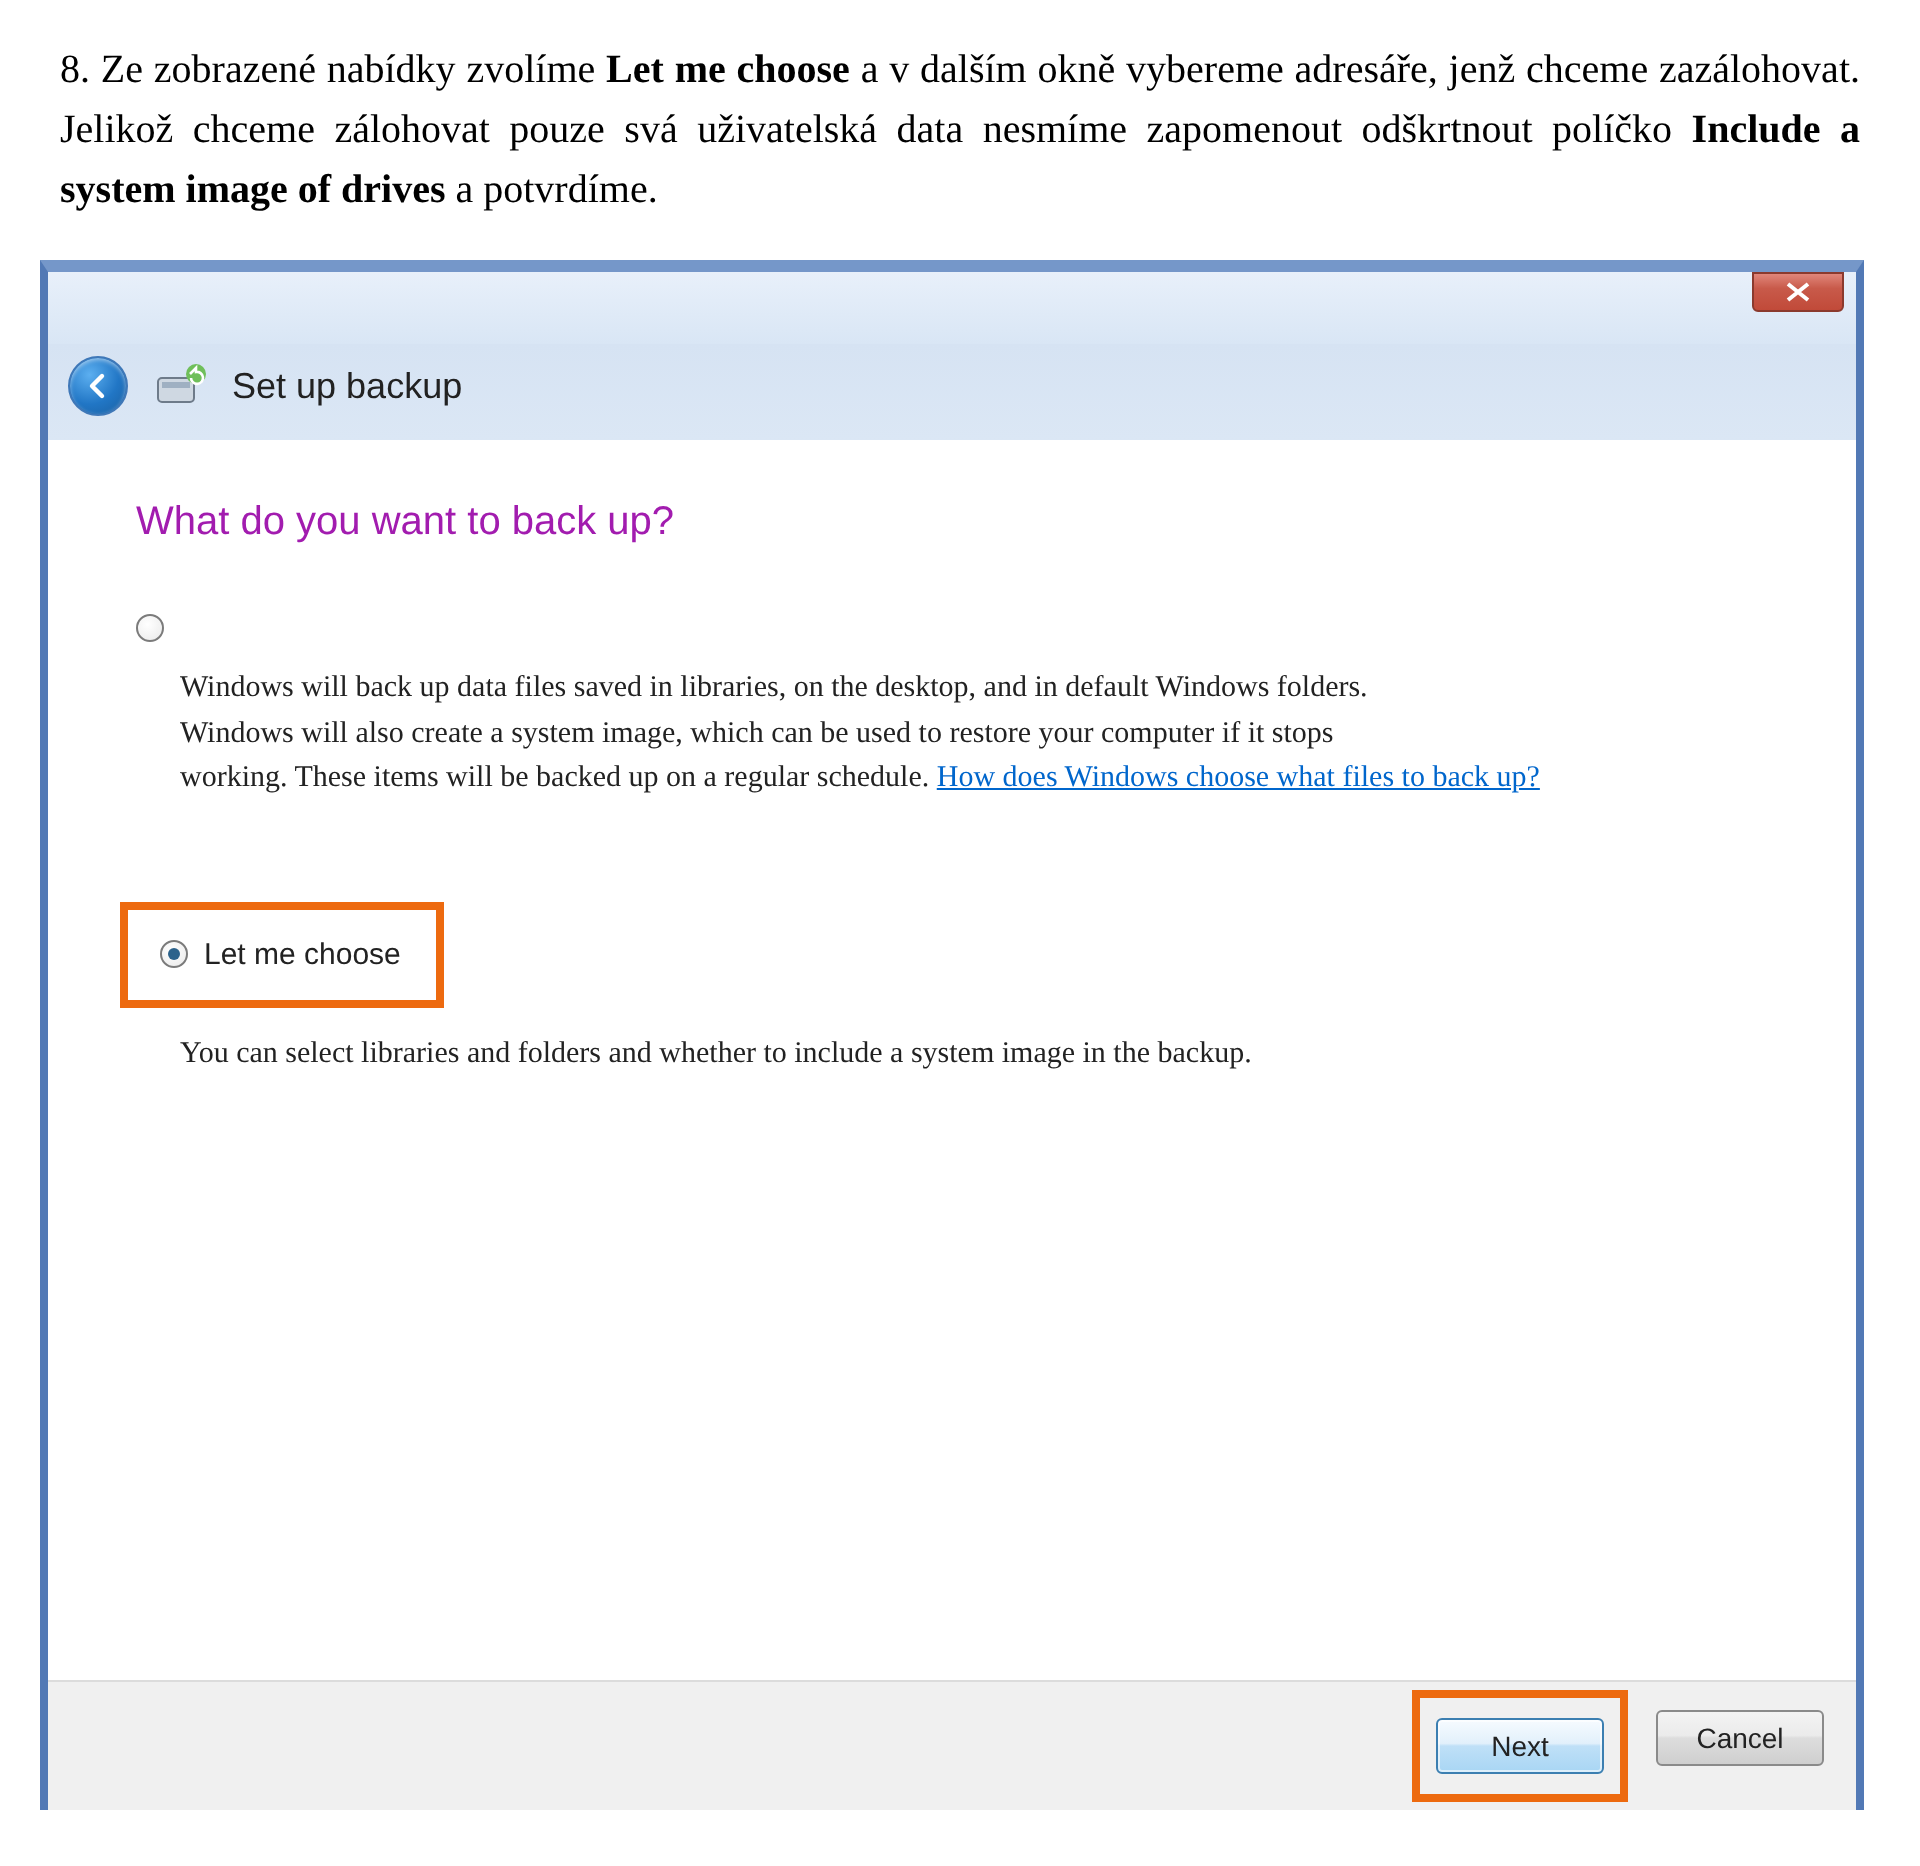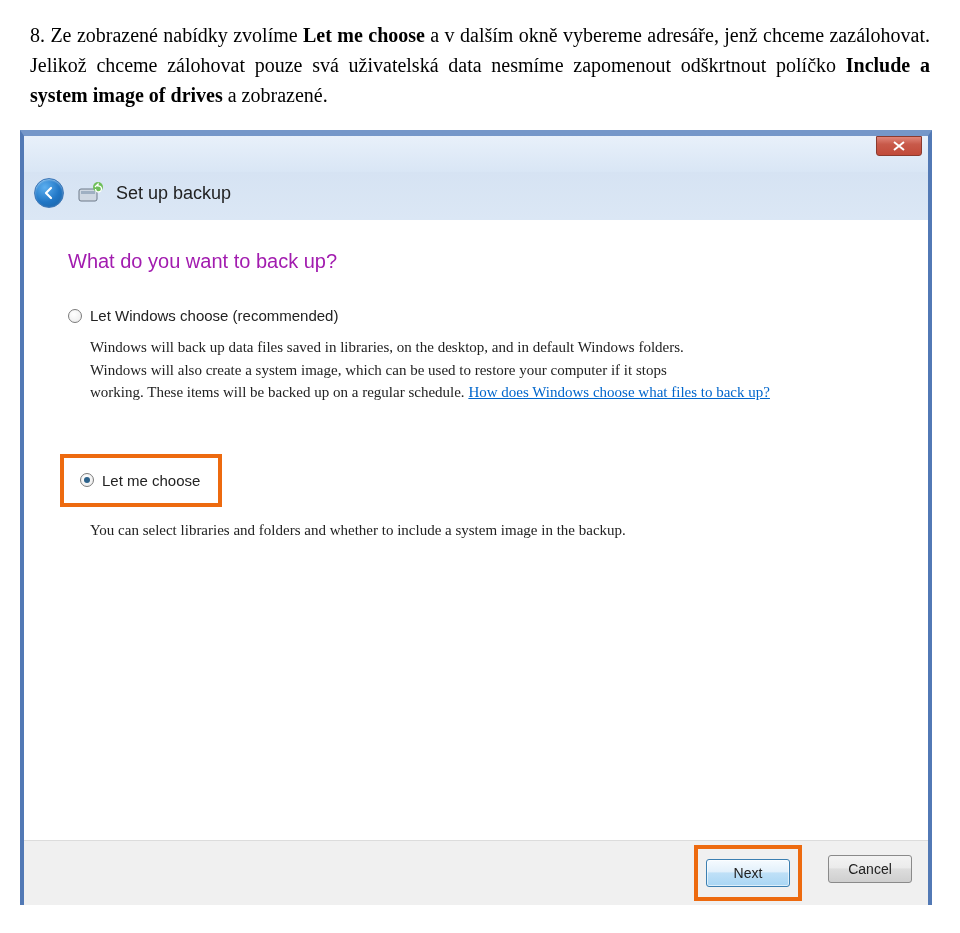--- a/index.html
+++ b/index.html
@@ -136,37 +136,37 @@
       border:1px solid #8a8a8a;
       border-radius:3px;
       font-size:14px;
       color:#222;
       display:flex;align-items:center;justify-content:center;
       padding:0 14px;
     }
     .next-wrap {
       border:4px solid #ed6a0f;
       padding:10px 8px;
-      margin:-10px 16px;
+      margin:-10px 4px;
     }
     .btn-default{
       background:linear-gradient(to bottom,#f6fbff 0%, #e2f0fb 45%, #bfe0f7 50%, #a9d6f4 100%);
       border:1px solid #3c7fb1;
       box-shadow: inset 0 0 0 1px rgba(255,255,255,0.6);
     }
     .btn-normal{
       background:linear-gradient(to bottom,#f3f3f3 0%,#ebebeb 45%,#dddddd 50%,#cfcfcf 100%);
     }
   </style>
 </head>
 <body>
 
 <div class="intro-text">
   <span class="intro-number">8.</span>
-  <span>Ze  zobrazené  nabídky  zvolíme  </span><span class="bold">Let me choose</span><span> a  v dalším  okně  vybereme  adresáře,  jenž chceme zazálohovat. Jelikož chceme zálohovat pouze svá uživatelská data nesmíme zapomenout odškrtnout políčko </span><span class="bold">Include a system image of drives</span><span> a zobrazené.</span>
+  <span>Ze  zobrazené  nabídky  zvolíme  </span><span class="bold">Let me choose</span><span> a  v dalším  okně  vybereme  adresáře,  jenž chceme zazálohovat. Jelikož chceme zálohovat pouze svá uživatelská data nesmíme zapomenout odškrtnout políčko </span><span class="bold">Include a system image of drives</span><span> a potvrdíme.</span>
 </div>
 
 <div class="dialog-wrapper">
   <div class="titlebar-area">
     <div class="close-btn">
       <svg viewBox="0 0 12 10">
         <path d="M1 1 L11 9 M11 1 L1 9" stroke="#fff" stroke-width="2" fill="none"></path>
       </svg>
     </div>
   </div>
@@ -186,21 +186,20 @@
     </div>
     <div class="nav-title">Set up backup</div>
   </div>
 
   <div class="content-pane">
     <div class="heading">What do you want to back up?</div>
 
     <div class="option-block">
       <div class="radio-row">
         <div class="radio"></div>
-        <div class="radio-label">Let Windows choose (recommended)</div>
       </div>
       <div class="option-desc">
         <span>Windows will back up data files saved in libraries, on the desktop, and in default Windows folders.</span><br>
         <span>Windows will also create a system image, which can be used to restore your computer if it stops</span><br>
         <span>working. These items will be backed up on a regular schedule. </span><span class="link">How does Windows choose what files to back up?</span>
       </div>
     </div>
 
     <div style="height:28px"></div>
 

